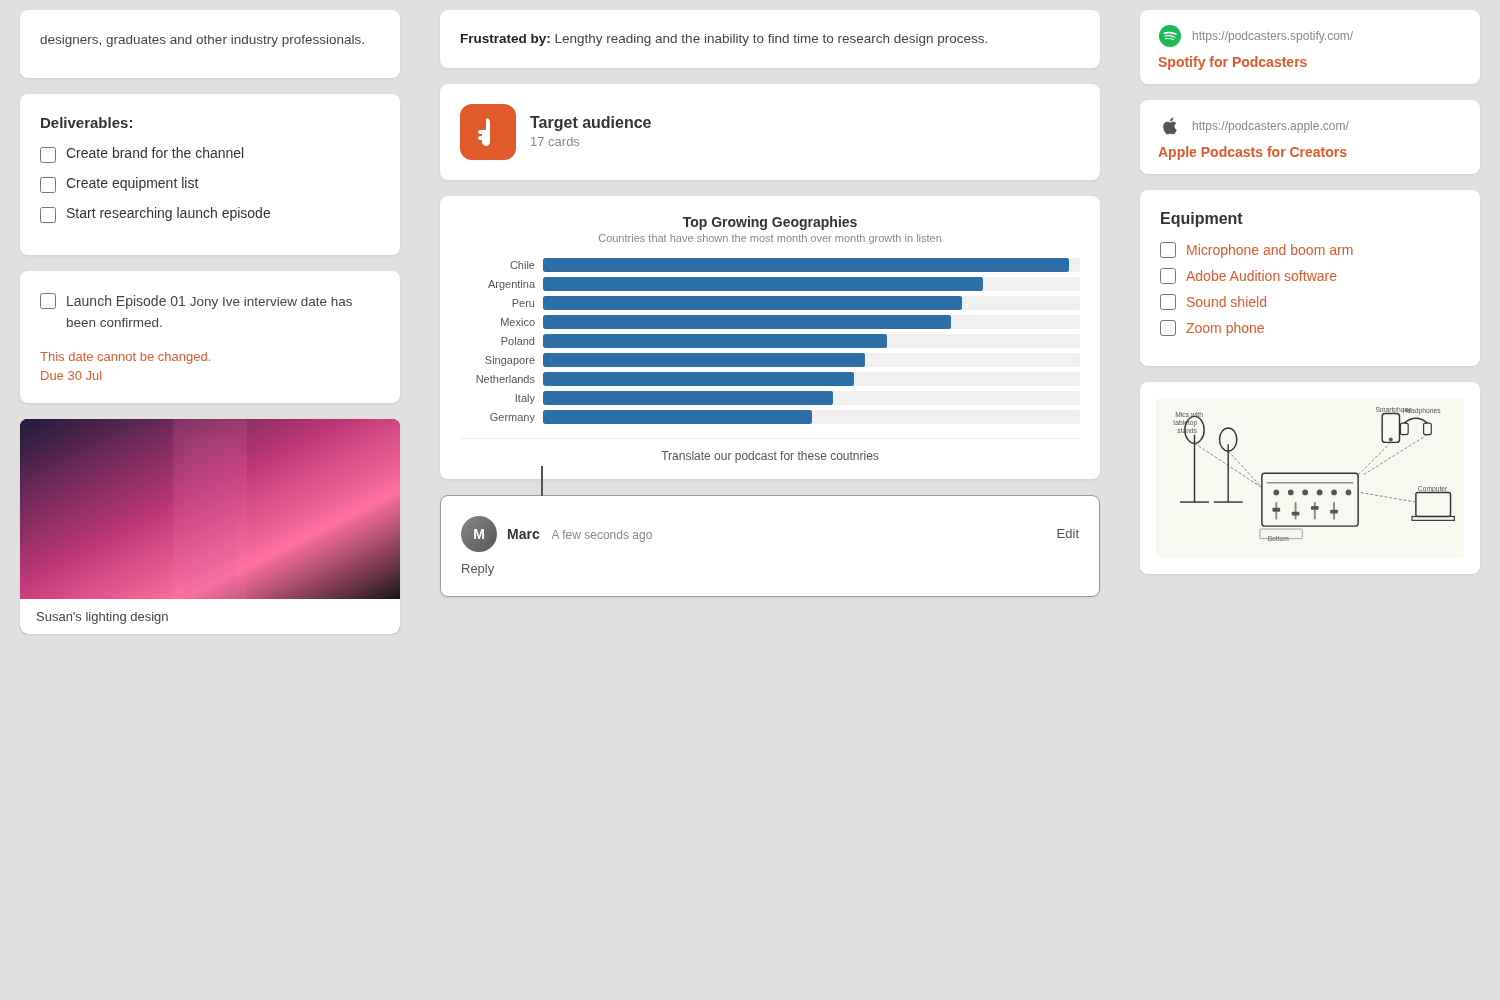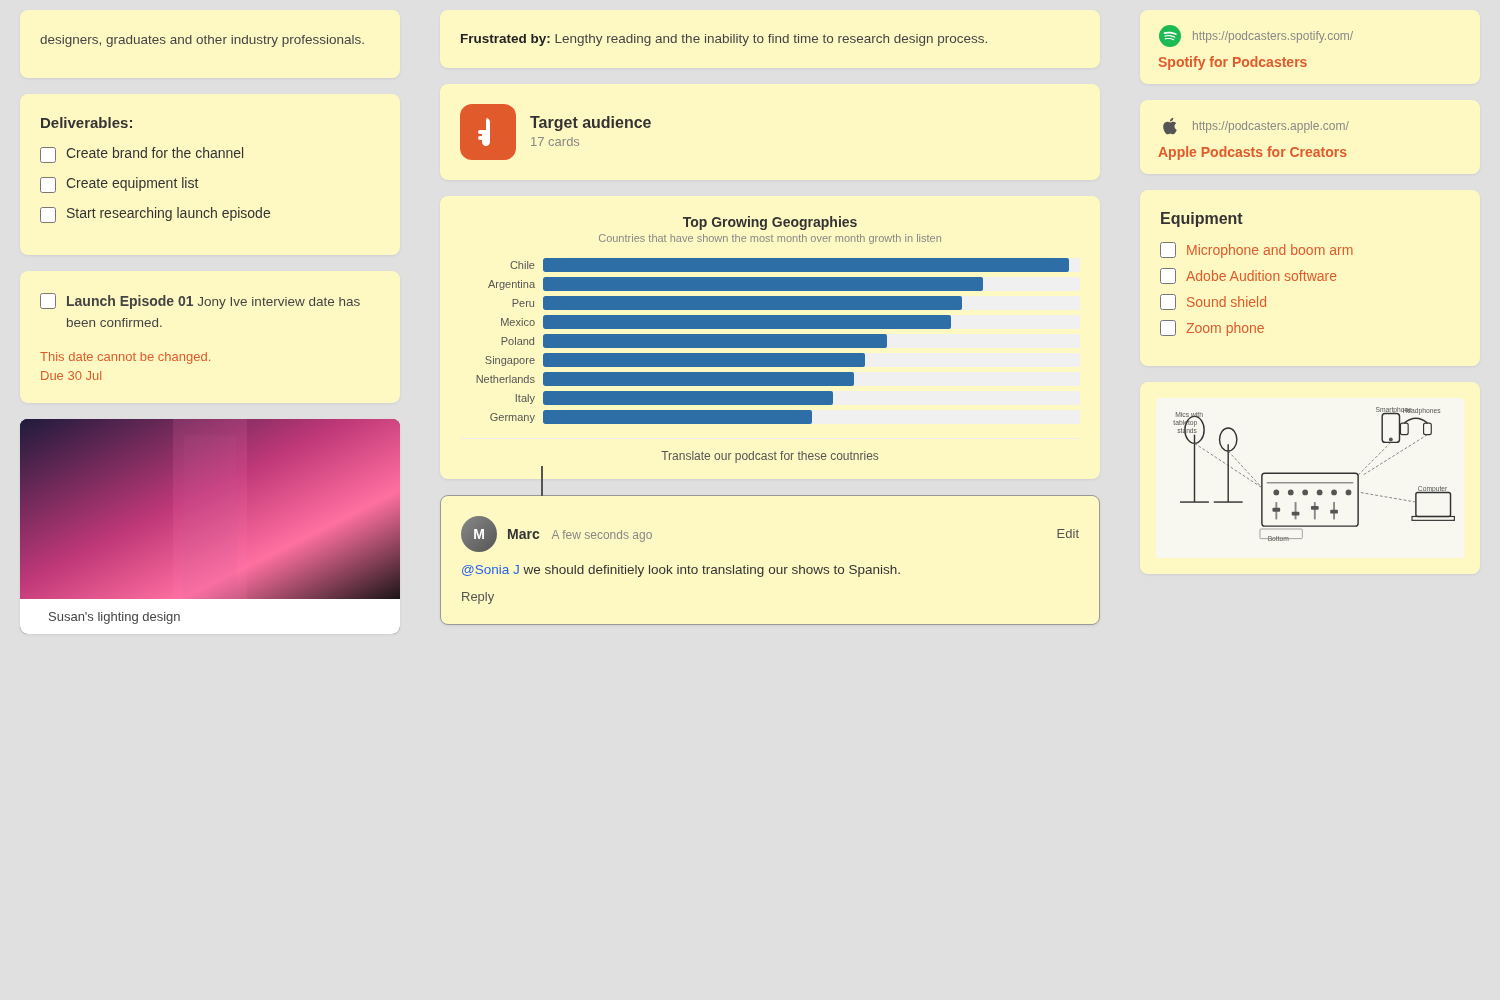--- a/index.html
+++ b/index.html
@@ -45,21 +45,21 @@
     .right-col {
       width: 380px;
       padding: 10px 20px;
       display: flex;
       flex-direction: column;
       gap: 16px;
       overflow: hidden;
     }
 
     .card {
-      background: #fef9c3;
+      background: #ffffff;
       border-radius: 8px;
       padding: 20px;
       box-shadow: 0 1px 3px rgba(0,0,0,0.08);
     }
 
     
     .deliverables-title {
       font-weight: 700;
       font-size: 15px;
       margin-bottom: 14px;
@@ -87,21 +87,21 @@
       line-height: 1.5;
       margin-bottom: 8px;
     }
 
     
     .launch-card {
       position: relative;
     }
 
     .launch-title {
-      font-weight: 700;
+      font-weight: 400;
       font-size: 14px;
       display: inline;
     }
 
     .launch-body {
       font-size: 13.5px;
       color: #444;
       line-height: 1.5;
       margin-bottom: 8px;
     }
@@ -133,21 +133,21 @@
     }
 
     .image-placeholder {
       width: 100%;
       height: 180px;
       background: linear-gradient(135deg, #1a1a2e 0%, #c04090 40%, #ff6090 60%, #1a1a1a 100%);
       position: relative;
     }
 
     .image-label {
-      padding: 10px 28px;
+      padding: 10px 16px;
       font-size: 13px;
       color: #444;
       background: #fff;
     }
 
     
     .target-card {
       display: flex;
       align-items: center;
       gap: 14px;
@@ -564,23 +564,20 @@
       <div class="comment-header">
         <div class="comment-avatar">
           <span>M</span>
         </div>
         <div class="comment-meta">
           <span class="comment-name">Marc</span>
           <span class="comment-time">A few seconds ago</span>
         </div>
         <span class="comment-edit">Edit</span>
       </div>
-      <p class="comment-body">
-        <span class="comment-mention">@Sonia J</span><span> we should definitiely look into translating our shows to Spanish.</span>
-      </p>
       <span class="comment-reply">Reply</span>
     </div>
 
   </div>
 
   <div class="right-col">
 
     <div class="card link-card">
       <div class="link-header">
         <div class="link-icon">

